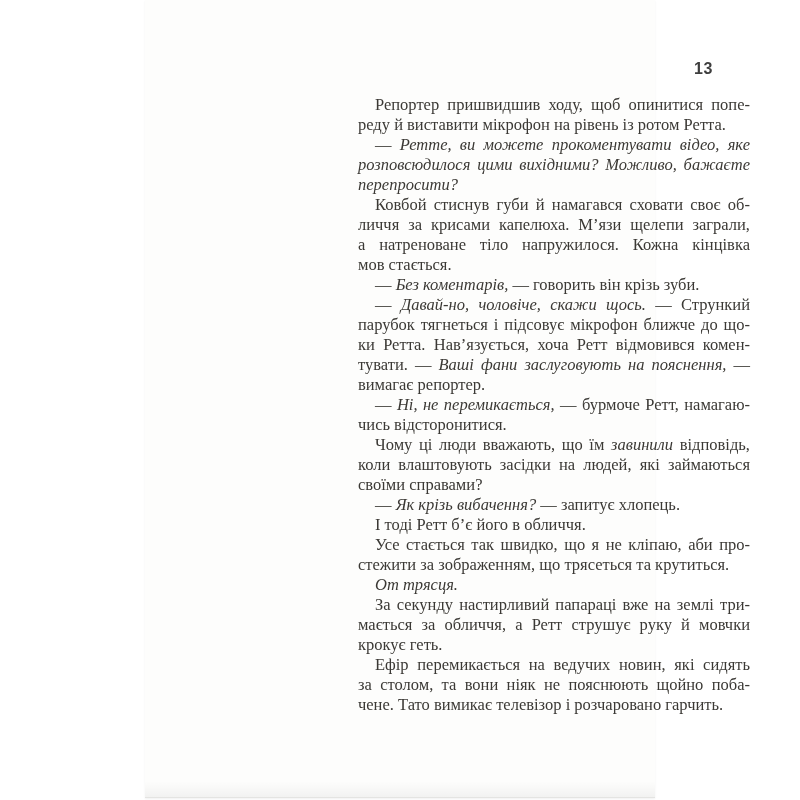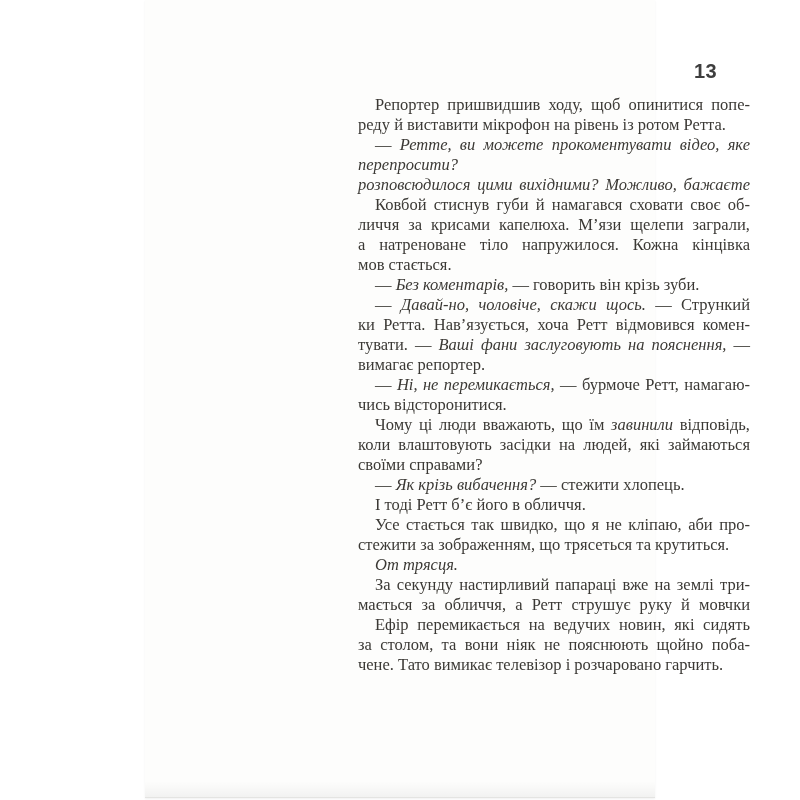--- a/index.html
+++ b/index.html
@@ -33,21 +33,21 @@
     height: 16px;
     background: linear-gradient(to bottom, rgba(0,0,0,0) 0%, rgba(0,0,0,0.045) 100%);
     border-bottom: 1px solid #e4e4e2;
   }
   .folio {
     position: absolute;
     left: 549px;
     top: 60px;
     font-family: "Liberation Sans", sans-serif;
     font-weight: 700;
-    font-size: 20px;
+    font-size: 16px;
     letter-spacing: 0.5px;
     color: #3e3e3e;
   }
   .text-block {
     position: absolute;
     left: 213px;
     top: 95px;
     width: 392px;
     font-family: Liberation Serif, serif;
     font-size: 16.5px;
@@ -67,63 +67,65 @@
 <div class="canvas">
   <div class="page">
     <div class="folio">13</div>
     <div class="text-block">
         <div class="para">
           <div class="line jl ind"><span>Репортер пришвидшив ходу, щоб опинитися попе-</span></div>
           <div class="line last"><span>реду й виставити мікрофон на рівень із ротом Ретта.</span></div>
         </div>
         <div class="para">
           <div class="line jl ind"><span>— </span><span class="it">Ретте, ви можете прокоментувати відео, яке</span></div>
+          <div class="line jl"><span class="it">розповсюдилося цими вихідними? Можливо, бажаєте</span></div>
           <div class="line last"><span class="it">перепросити?</span></div>
-          <div class="line jl"><span class="it">розповсюдилося цими вихідними? Можливо, бажаєте</span></div>
         </div>
         <div class="para">
           <div class="line jl ind"><span>Ковбой стиснув губи й намагався сховати своє об-</span></div>
           <div class="line jl"><span>личчя за крисами капелюха. М’язи щелепи заграли,</span></div>
           <div class="line jl"><span>а натреноване тіло напружилося. Кожна кінцівка</span></div>
           <div class="line last"><span>мов стається.</span></div>
         </div>
         <div class="para">
           <div class="line last ind"><span>— </span><span class="it">Без коментарів,</span><span> — говорить він крізь зуби.</span></div>
         </div>
         <div class="para">
           <div class="line jl ind"><span>— </span><span class="it">Давай-но, чоловіче, скажи щось.</span><span> — Стрункий</span></div>
+          <div class="line jl"><span>парубок тягнеться і підсовує мікрофон ближче до що-</span></div>
           <div class="line jl"><span>ки Ретта. Нав’язується, хоча Ретт відмовився комен-</span></div>
           <div class="line jl"><span>тувати. — </span><span class="it">Ваші фани заслуговують на пояснення,</span><span> —</span></div>
           <div class="line last"><span>вимагає репортер.</span></div>
         </div>
         <div class="para">
           <div class="line jl ind"><span>— </span><span class="it">Ні, не перемикається,</span><span> — бурмоче Ретт, намагаю-</span></div>
           <div class="line last"><span>чись відсторонитися.</span></div>
         </div>
         <div class="para">
           <div class="line jl ind"><span>Чому ці люди вважають, що їм </span><span class="it">завинили</span><span> відповідь,</span></div>
           <div class="line jl"><span>коли влаштовують засідки на людей, які займаються</span></div>
           <div class="line last"><span>своїми справами?</span></div>
         </div>
         <div class="para">
-          <div class="line last ind"><span>— </span><span class="it">Як крізь вибачення?</span><span> — стежити хлопець.</span></div>
+          <div class="line last ind"><span>— </span><span class="it">Як крізь вибачення?</span><span> — запитує хлопець.</span></div>
         </div>
         <div class="para">
           <div class="line last ind"><span>І тоді Ретт б’є його в обличчя.</span></div>
         </div>
         <div class="para">
           <div class="line jl ind"><span>Усе стається так швидко, що я не кліпаю, аби про-</span></div>
           <div class="line last"><span>стежити за зображенням, що трясеться та крутиться.</span></div>
         </div>
         <div class="para">
           <div class="line last ind"><span class="it">От трясця.</span></div>
         </div>
         <div class="para">
           <div class="line jl ind"><span>За секунду настирливий папараці вже на землі три-</span></div>
           <div class="line jl"><span>мається за обличчя, а Ретт струшує руку й мовчки</span></div>
+          <div class="line last"><span>крокує геть.</span></div>
         </div>
         <div class="para">
           <div class="line jl ind"><span>Ефір перемикається на ведучих новин, які сидять</span></div>
           <div class="line jl"><span>за столом, та вони ніяк не пояснюють щойно поба-</span></div>
           <div class="line last"><span>чене. Тато вимикає телевізор і розчаровано гарчить.</span></div>
         </div>
       </div>
     <div class="page-bottom-shade"></div>
   </div>
 </div>

